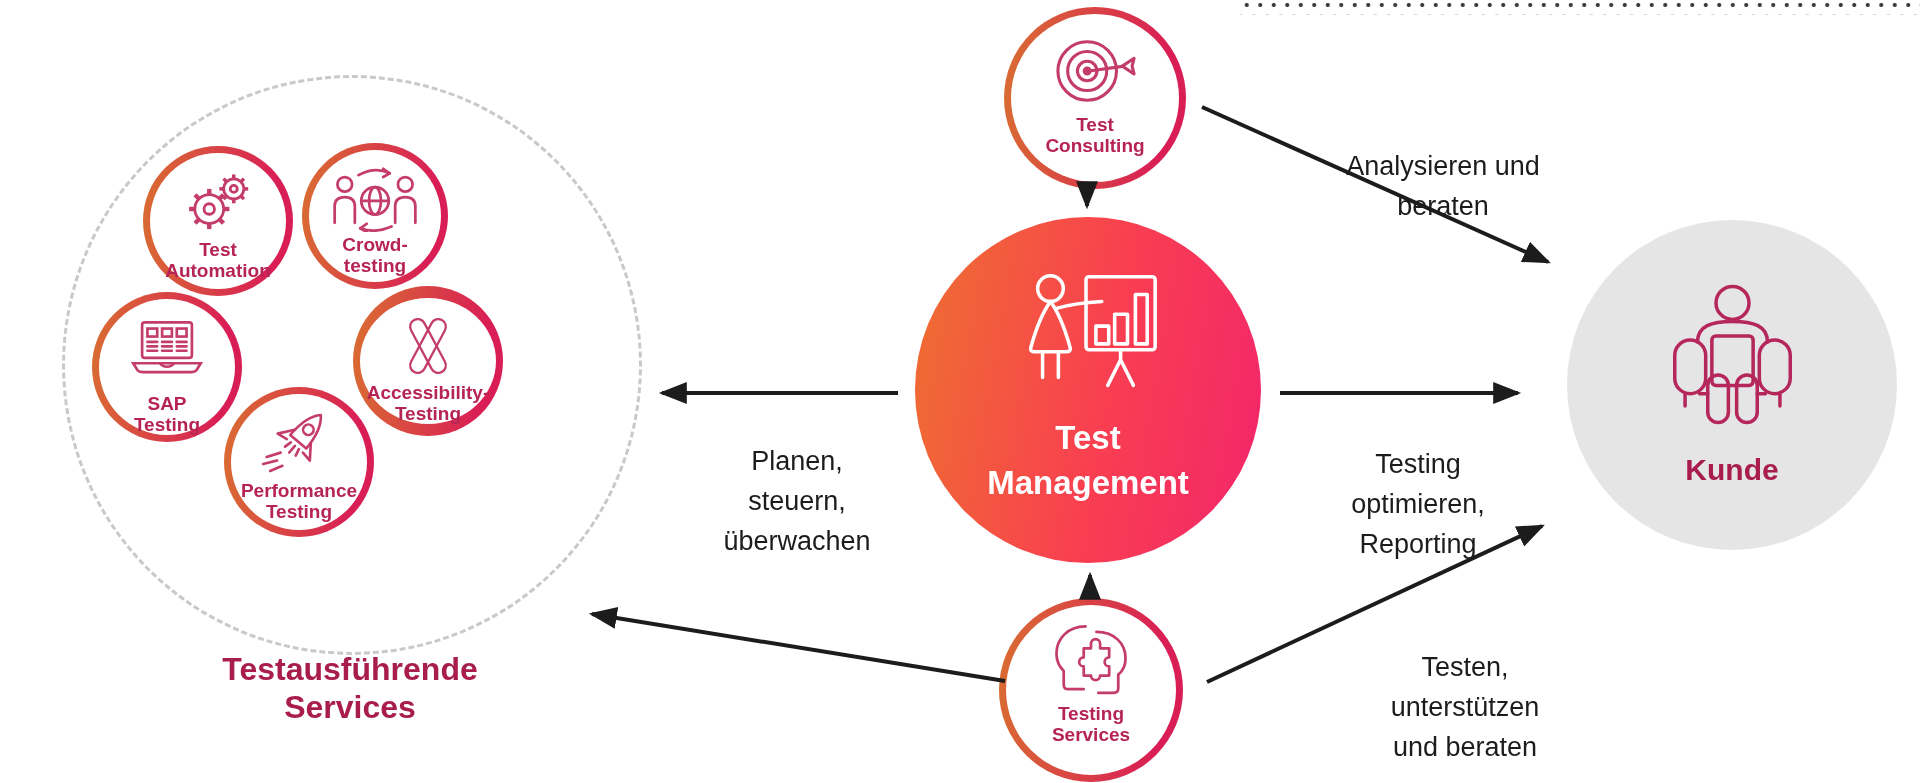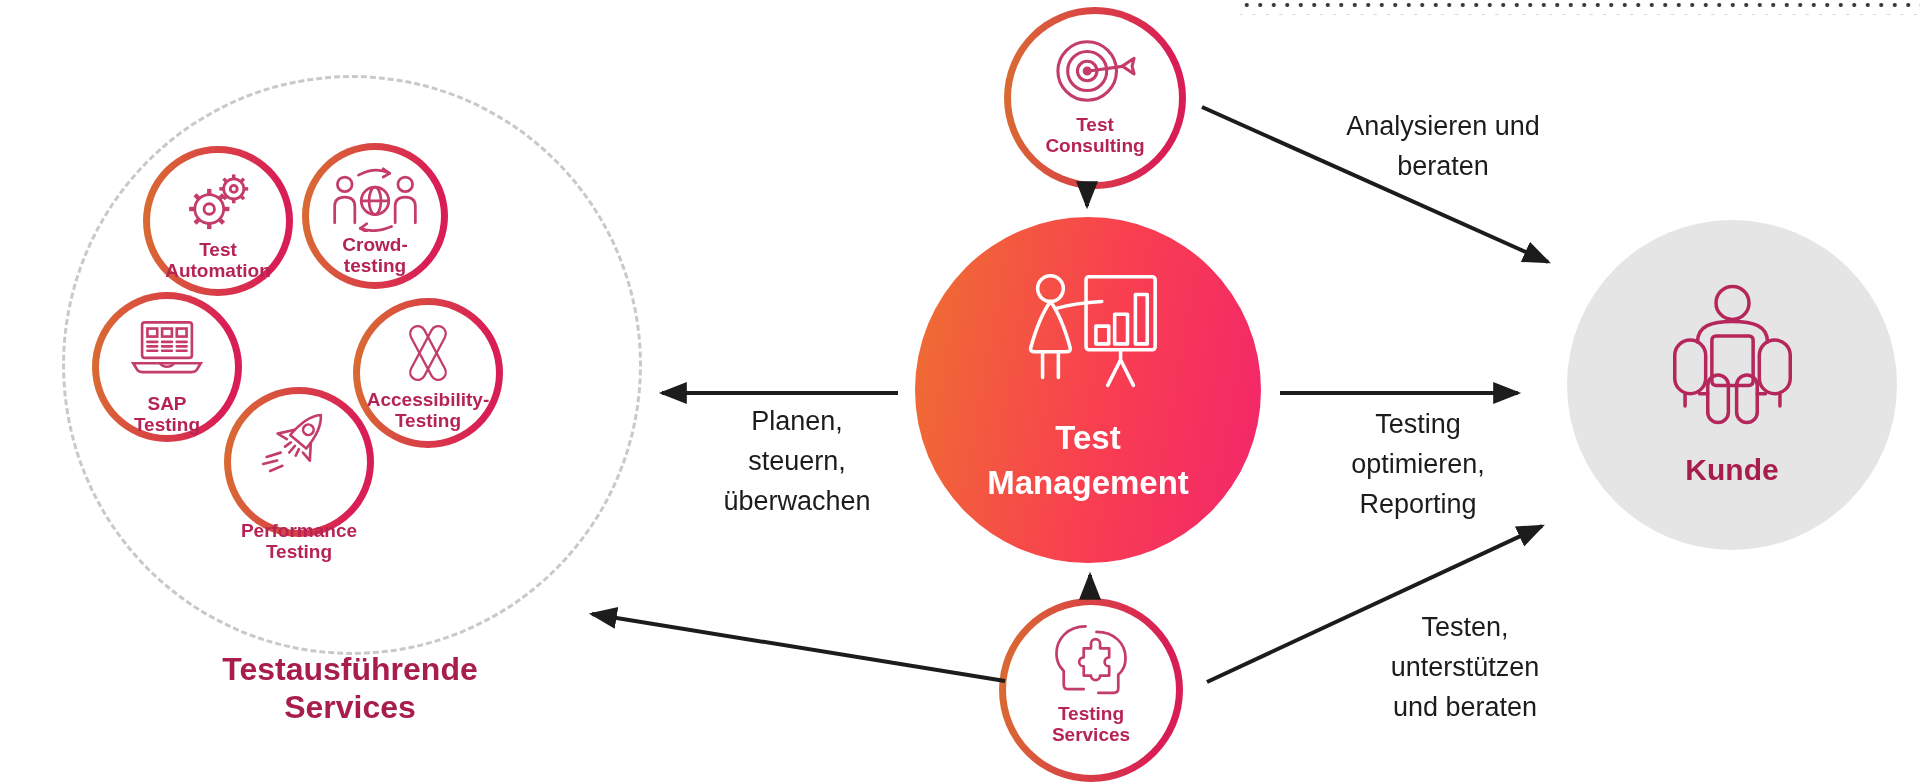--- a/index.html
+++ b/index.html
@@ -56,21 +56,21 @@
   }
   
   .cluster-title{
     position:absolute;left:350px;top:650px;transform:translateX(-50%);
     color:#A81D4E;font-weight:bold;font-size:32px;line-height:38px;
     text-align:center;white-space:pre-line;width:420px;
   }
   
   .arrow-label{
     position:absolute;transform:translateX(-50%);
-    color:#1c1c1c;font-size:27px;line-height:40px;text-align:center;white-space:pre-line;
+    color:#1c1c1c;font-size:27px;line-height:40px;text-align:center;white-space:pre-line;margin-top:40px;
   }
   .arrows-svg{position:absolute;left:0;top:0;}
 </style>
 </head>
 <body>
 
 <div id="canvas">
 
   <div class="top-dots"></div>
 
@@ -142,33 +142,33 @@
         <path d="M44.5,28 H55.5 M44.5,33 H55.5 M44.5,38 H55.5"></path>
         <path d="M61,28 H72 M61,33 H72 M61,38 H72"></path>
         <path d="M12,52 H88 L83,60 Q81,62 77,62 H23 Q19,62 17,60 Z"></path>
         <path d="M42,52 Q45,56 50,56 Q55,56 58,52"></path>
       </svg>
       <div class="node-label">SAP
 Testing</div>
     </div>
   </div>
 
-  <div class="ring" style="left:353px;top:298px;width:150px;height:150px;">
+  <div class="ring" style="left:353px;top:286px;width:150px;height:150px;align-items:center;">
     <div class="ring-inner" style="padding-top:14px;">
       <svg class="icon" width="70" height="68" viewBox="0 0 80 90" fill="none" stroke="#C43D68" stroke-width="3">
         <rect x="30" y="6" width="20" height="78" rx="10" transform="rotate(28 40 45)"></rect>
         <rect x="30" y="6" width="20" height="78" rx="10" transform="rotate(-28 40 45)"></rect>
       </svg>
       <div class="node-label">Accessibility-
 Testing</div>
     </div>
   </div>
 
   <div class="ring" style="left:224px;top:387px;width:150px;height:150px;">
-    <div class="ring-inner" style="padding-top:14px;gap:40px;">
+    <div class="ring-inner" style="padding-top:14px;">
       <svg class="icon" width="84" height="70" viewBox="0 0 90 80" fill="none" stroke="#C43D68" stroke-width="3" stroke-linecap="round" stroke-linejoin="round">
         <g transform="rotate(40 48 34)">
           <path d="M48,0 C56,8 60,22 60,40 L36,40 C36,22 40,8 48,0 Z"></path>
           <circle cx="48" cy="22" r="6"></circle>
           <path d="M36,32 L24,48 L36,46"></path>
             <path d="M60,32 L72,48 L60,46"></path>
           <path d="M42,46 L40,54 M48,46 V56 M54,46 L56,54"></path>
         </g>
         <path d="M8,56 L24,51 M4,64 L20,60 M12,72 L26,66"></path>
       </svg>

